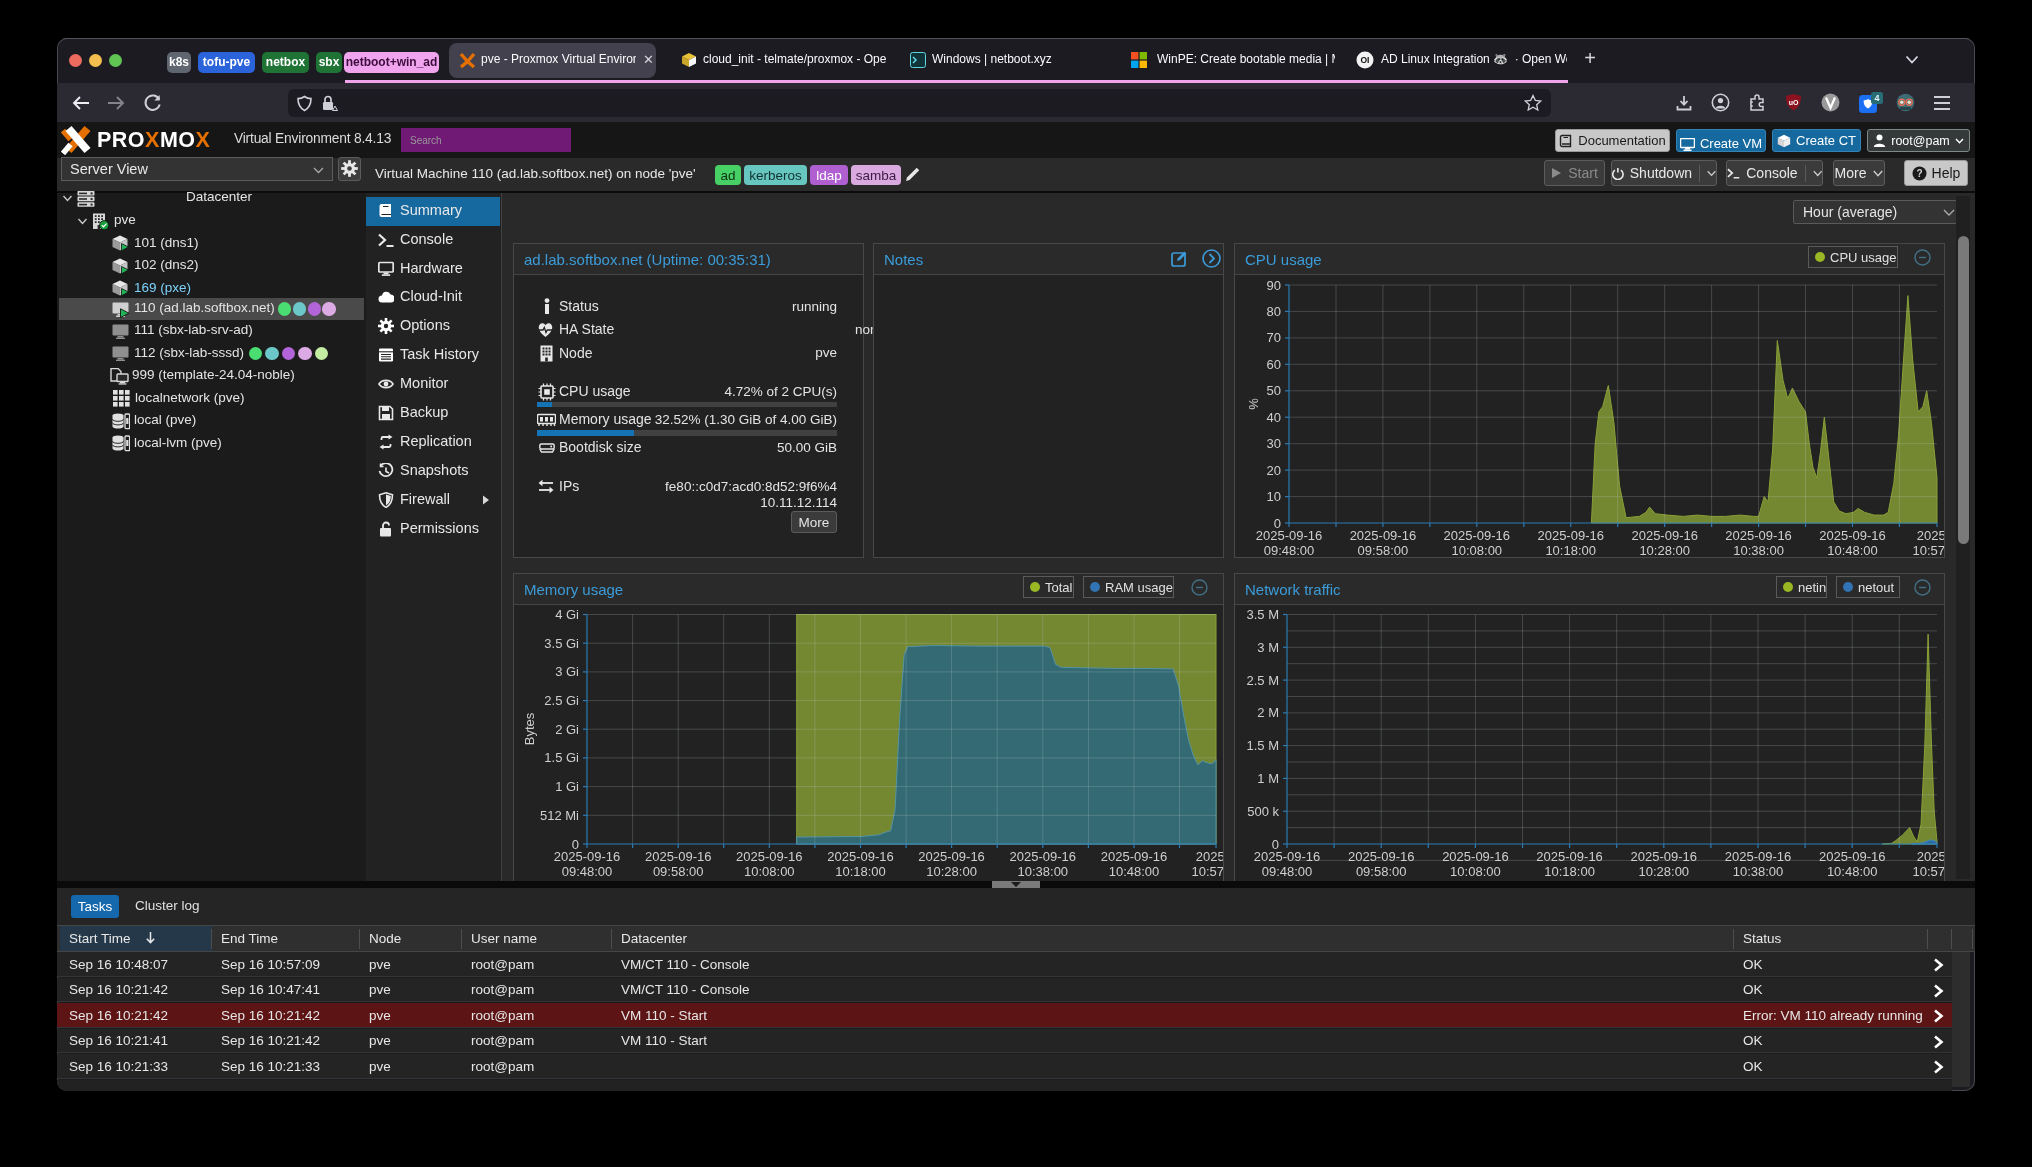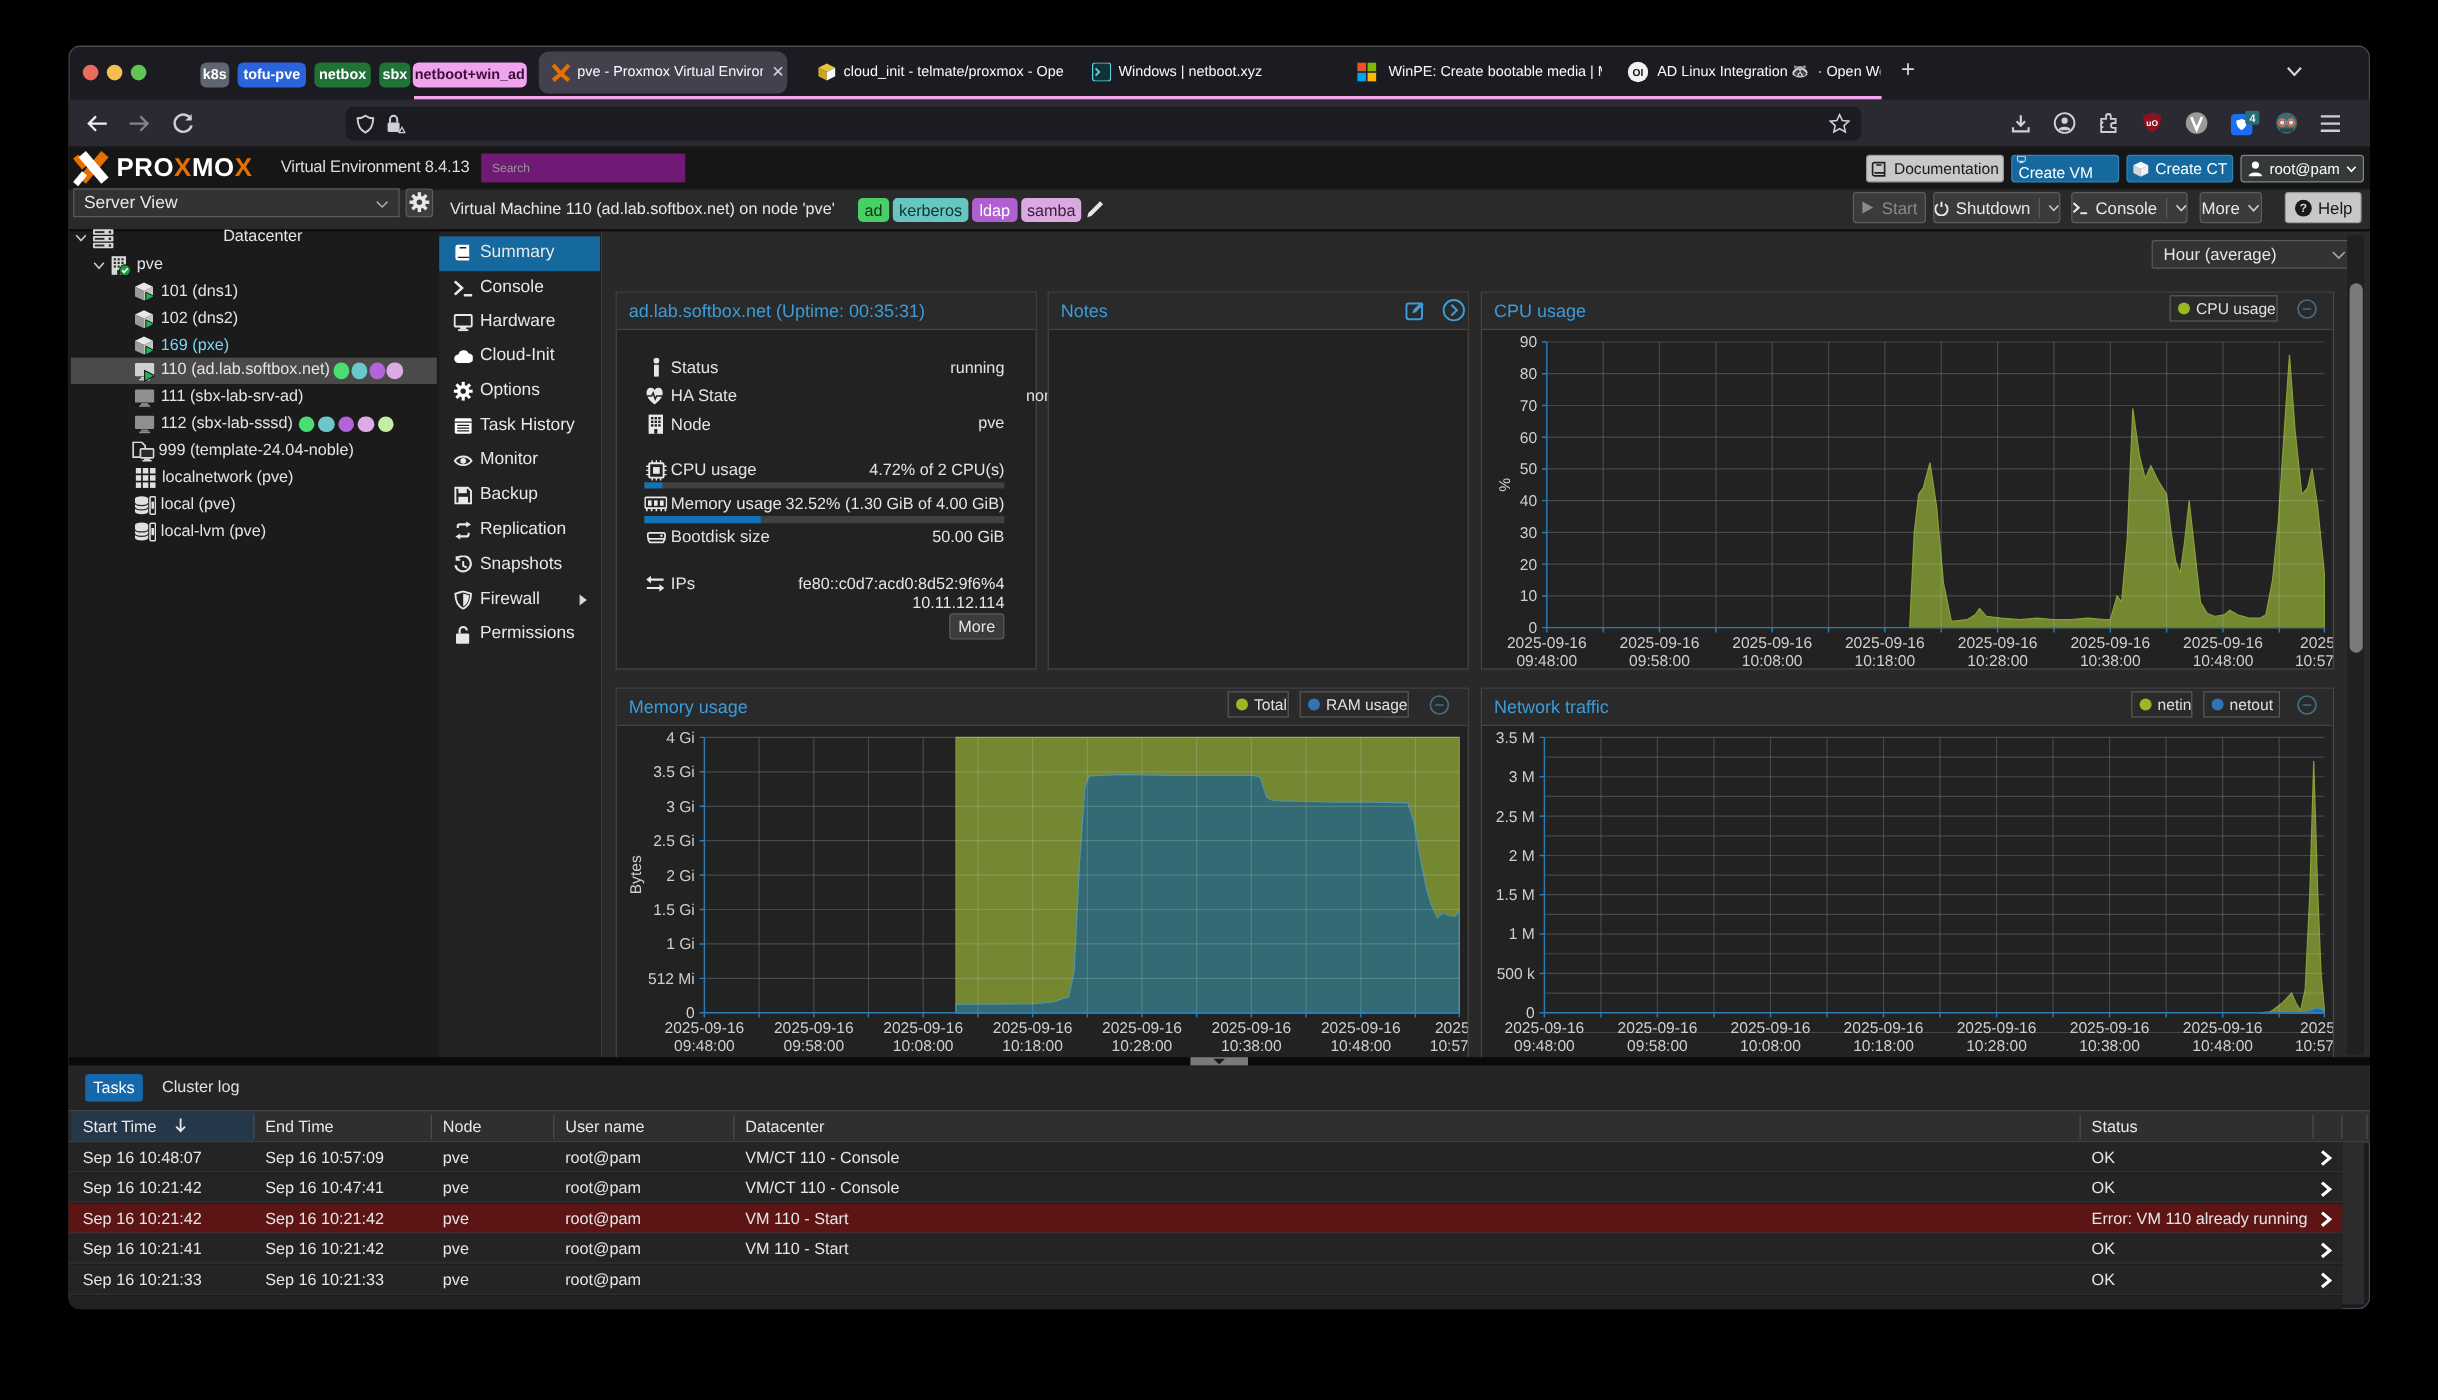--- a/index.html
+++ b/index.html
@@ -125,21 +125,21 @@
     <div style="position:absolute;left:177px;top:93px;width:168px;height:20px;color:#dcdcdc;font-size:13.8px;letter-spacing:-0.2px;white-space:nowrap;">Virtual Environment 8.4.13</div>
     <div style="position:absolute;left:344px;top:90px;width:170px;height:24px;background:#701a75;color:#989898;font-size:10px;display:flex;align-items:center;padding-left:9px;box-sizing:border-box;">Search</div>
     <div style="position:absolute;left:1498px;top:91px;width:115px;height:23px;background:#c8c8c8;color:#1a1a1a;border:1px solid #9a9a9a;border-radius:3px;font-size:13px;display:flex;align-items:center;justify-content:center;box-sizing:border-box;">
       <svg width="14" height="14" viewBox="0 0 14 14">
         <path d="M3 1.5 H11.5 V12.5 H3 A1.5 1.5 0 0 1 1.5 11 V3 A1.5 1.5 0 0 1 3 1.5 Z" fill="none" stroke="#222" stroke-width="1.4"></path>
         <path d="M3 10 H11" stroke="#222" stroke-width="1.4" fill="none"></path>
         <path d="M4.5 3.5 H9" stroke="#222" stroke-width="1.2"></path>
       </svg>
       <span style="margin-left:5px;">Documentation</span>
     </div>
-    <div style="position:absolute;left:1619px;top:91px;width:90px;height:23px;background:#16699f;color:#fff;border:1px solid #3583b5;border-radius:3px;font-size:13px;display:flex;align-items:flex-start;justify-content:center;box-sizing:border-box;flex-direction:column;">
+    <div style="position:absolute;left:1619px;top:91px;width:90px;height:23px;background:#16699f;color:#fff;border:1px solid #3583b5;border-radius:3px;font-size:13px;display:flex;align-items:flex-end;justify-content:center;box-sizing:border-box;">
       <svg width="15" height="13" viewBox="0 0 15 13">
         <rect x="0.5" y="0.5" width="14" height="9" rx="1" fill="none" stroke="#fff" stroke-width="1.5"></rect>
         <rect x="5" y="10" width="5" height="1.5" fill="#fff"></rect>
         <rect x="3.5" y="11.5" width="8" height="1.5" fill="#fff"></rect>
       </svg>
       <span style="margin-left:5px;">Create VM</span>
     </div>
     <div style="position:absolute;left:1715px;top:91px;width:89px;height:23px;background:#16699f;color:#fff;border:1px solid #3583b5;border-radius:3px;font-size:13px;display:flex;align-items:center;justify-content:center;box-sizing:border-box;">
       <svg width="14" height="14" viewBox="0 0 14 14">
         <path d="M7 0.8 L13.2 3.8 L7 6.8 L0.8 3.8 Z" fill="#fff"></path>

